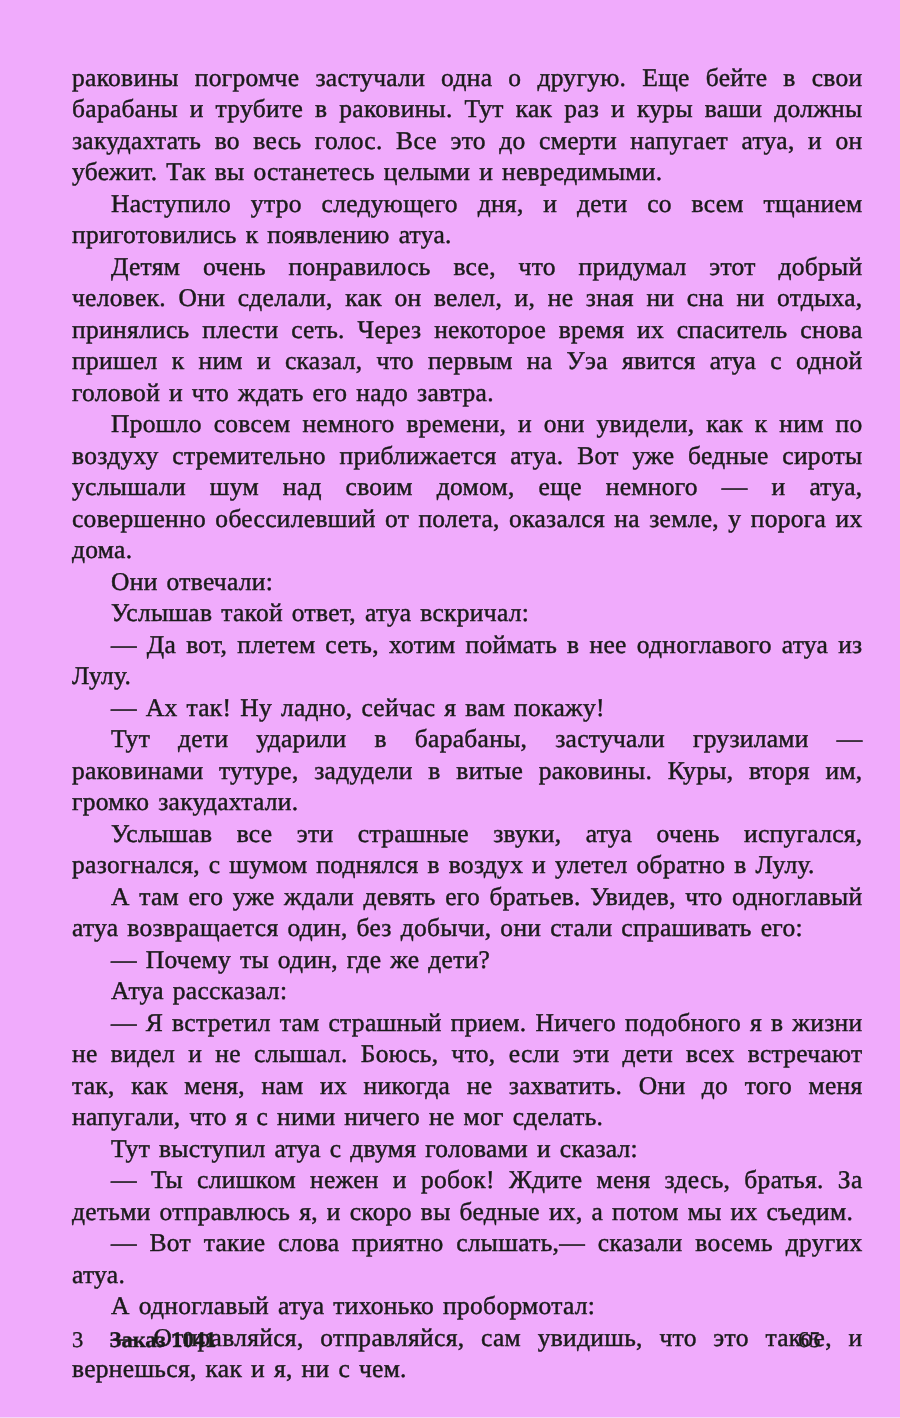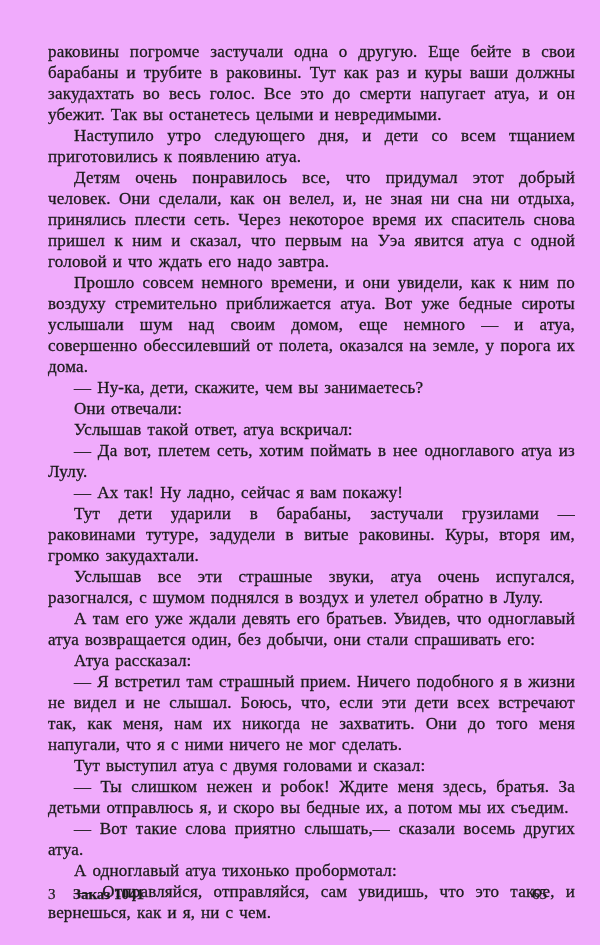--- a/index.html
+++ b/index.html
@@ -62,28 +62,28 @@
 </head>
 <body>
 
 <div class="page">
 
   <div class="text-block" id="text-block">
       <p class="para">раковины погромче застучали одна о другую. Еще бейте в свои барабаны и трубите в раковины. Тут как раз и куры ваши должны закудахтать во весь голос. Все это до смерти напугает атуа, и он убежит. Так вы останетесь целыми и невредимыми.</p>
       <p class="para indent">Наступило утро следующего дня, и дети со всем тщанием приготовились к появлению атуа.</p>
       <p class="para indent">Детям очень понравилось все, что придумал этот добрый человек. Они сделали, как он велел, и, не зная ни сна ни отдыха, принялись плести сеть. Через некоторое время их спаситель снова пришел к ним и сказал, что первым на Уэа явится атуа с одной головой и что ждать его надо завтра.</p>
       <p class="para indent">Прошло совсем немного времени, и они увидели, как к ним по воздуху стремительно приближается атуа. Вот уже бедные сироты услышали шум над своим домом, еще немного — и атуа, совершенно обессилевший от полета, оказался на земле, у порога их дома.</p>
-      <p class="para indent">— Ну-ка, дети, скажите, чем вы занимаетесь?</p>
       <p class="para indent">Они отвечали:</p>
       <p class="para indent">Услышав такой ответ, атуа вскричал:</p>
       <p class="para indent">— Да вот, плетем сеть, хотим поймать в нее одноглавого атуа из Лулу.</p>
       <p class="para indent">— Ах так! Ну ладно, сейчас я вам покажу!</p>
       <p class="para indent">Тут дети ударили в барабаны, застучали грузилами — раковинами тутуре, задудели в витые раковины. Куры, вторя им, громко закудахтали.</p>
       <p class="para indent">Услышав все эти страшные звуки, атуа очень испугался, разогнался, с шумом поднялся в воздух и улетел обратно в Лулу.</p>
       <p class="para indent">А там его уже ждали девять его братьев. Увидев, что одноглавый атуа возвращается один, без добычи, они стали спрашивать его:</p>
+      <p class="para indent">— Почему ты один, где же дети?</p>
       <p class="para indent">Атуа рассказал:</p>
       <p class="para indent">— Я встретил там страшный прием. Ничего подобного я в жизни не видел и не слышал. Боюсь, что, если эти дети всех встречают так, как меня, нам их никогда не захватить. Они до того меня напугали, что я с ними ничего не мог сделать.</p>
       <p class="para indent">Тут выступил атуа с двумя головами и сказал:</p>
       <p class="para indent">— Ты слишком нежен и робок! Ждите меня здесь, братья. За детьми отправлюсь я, и скоро вы бедные их, а потом мы их съедим.</p>
       <p class="para indent">— Вот такие слова приятно слышать,— сказали восемь других атуа.</p>
       <p class="para indent">А одноглавый атуа тихонько пробормотал:</p>
       <p class="para indent">— Отправляйся, отправляйся, сам увидишь, что это такое, и вернешься, как и я, ни с чем.</p>
     </div>
 
   <div class="footer">

